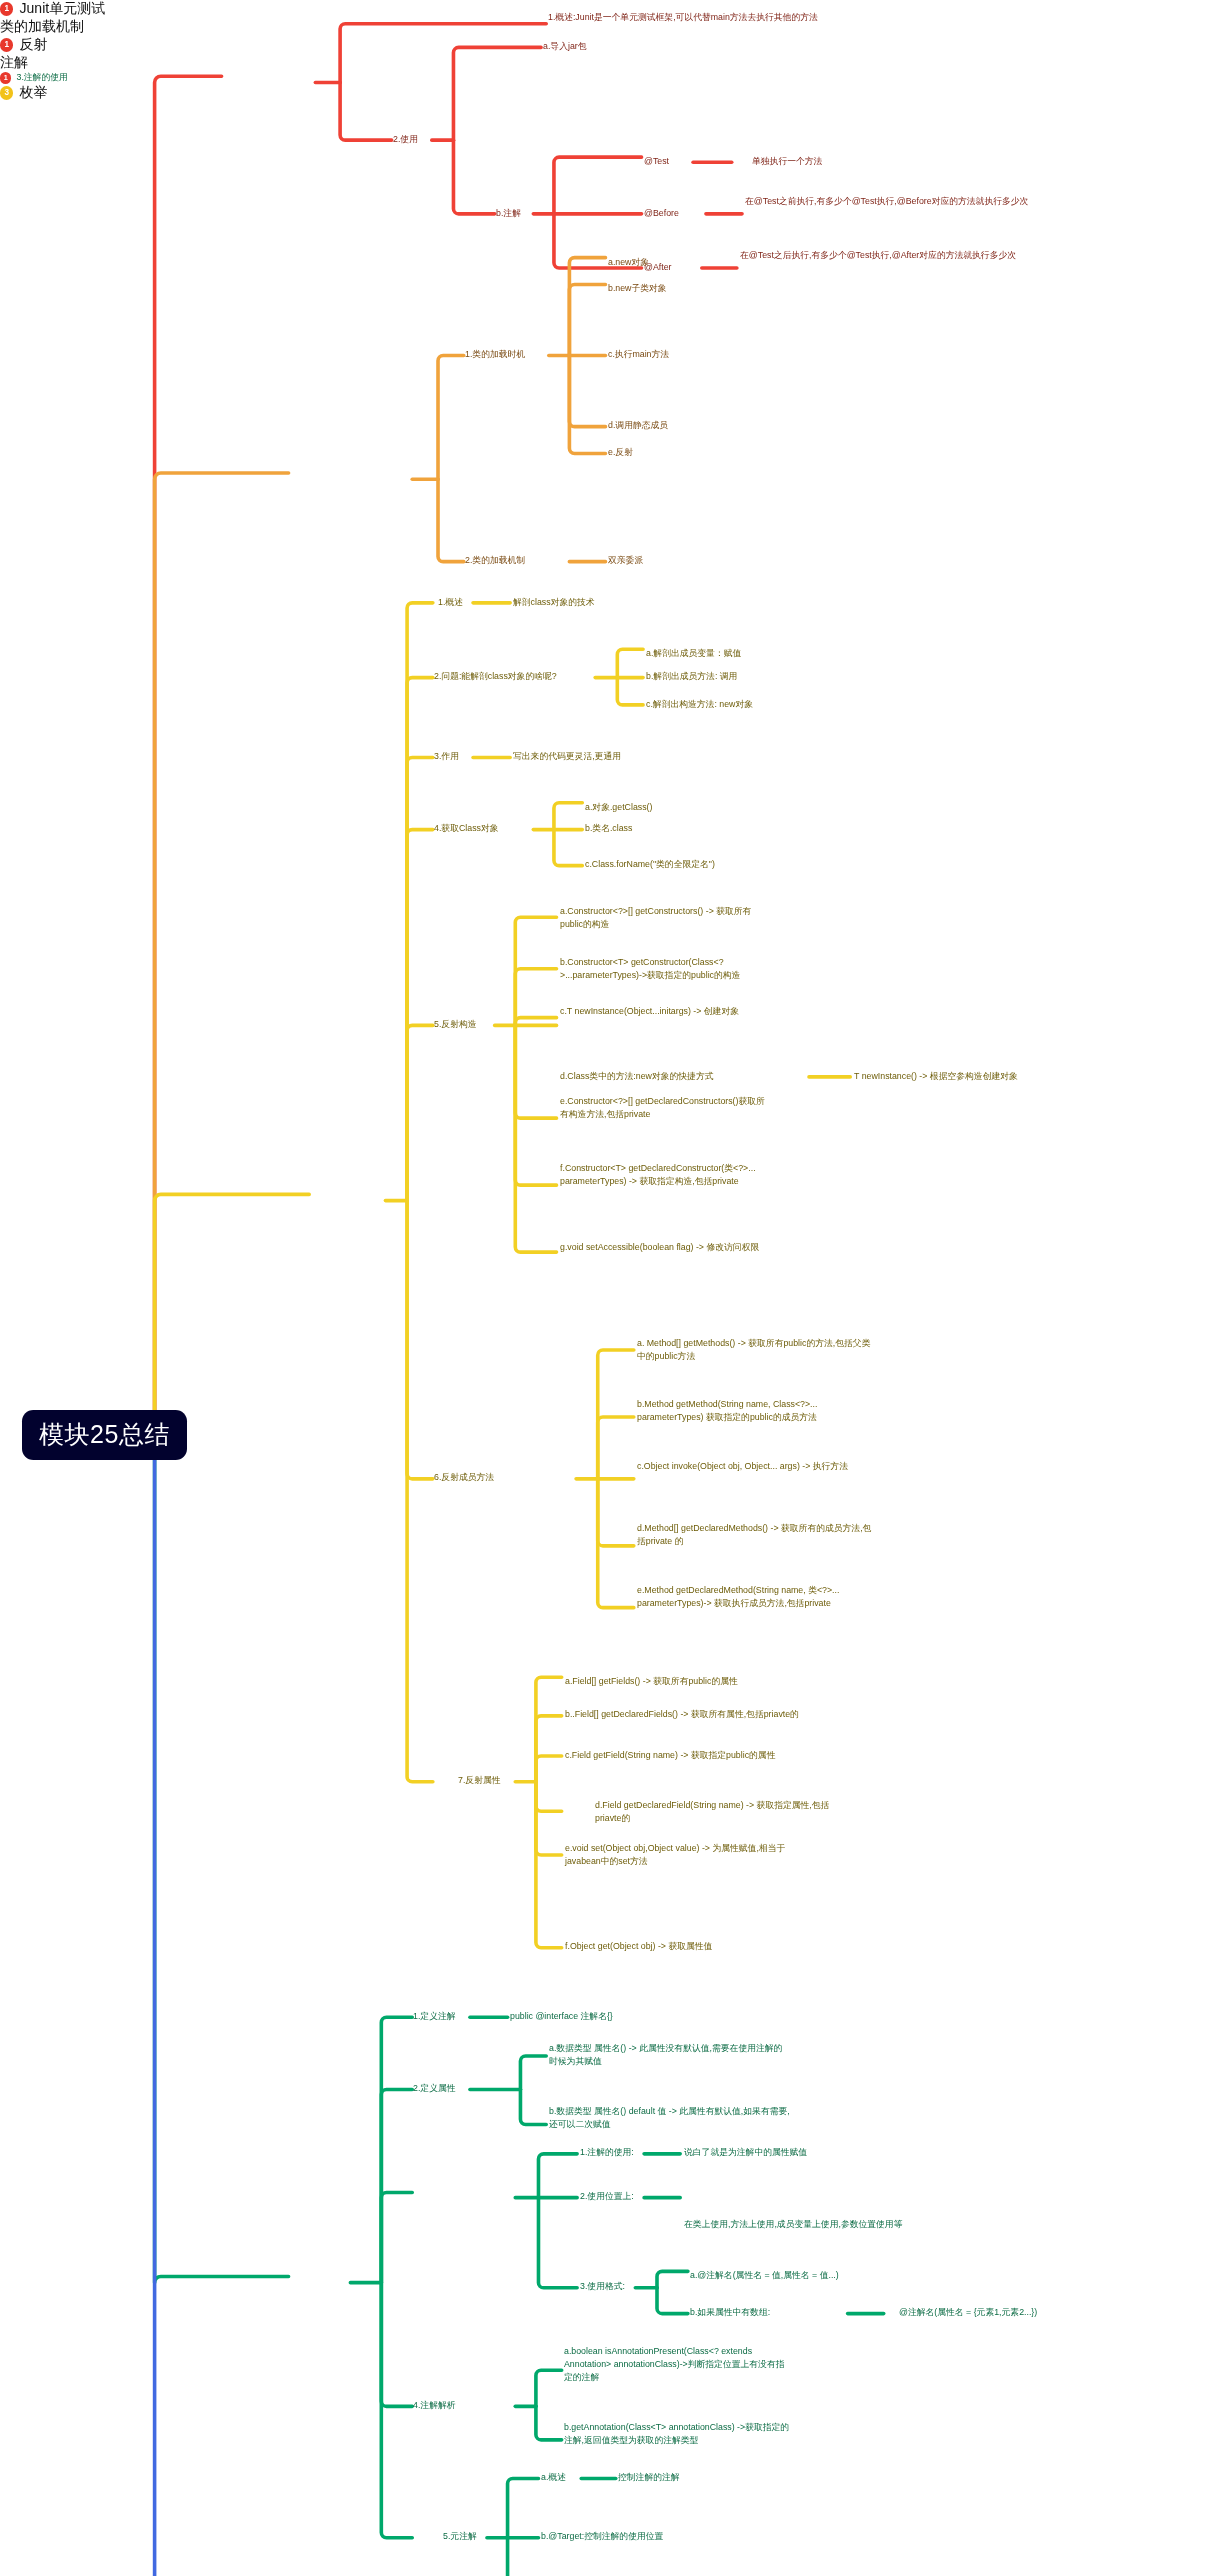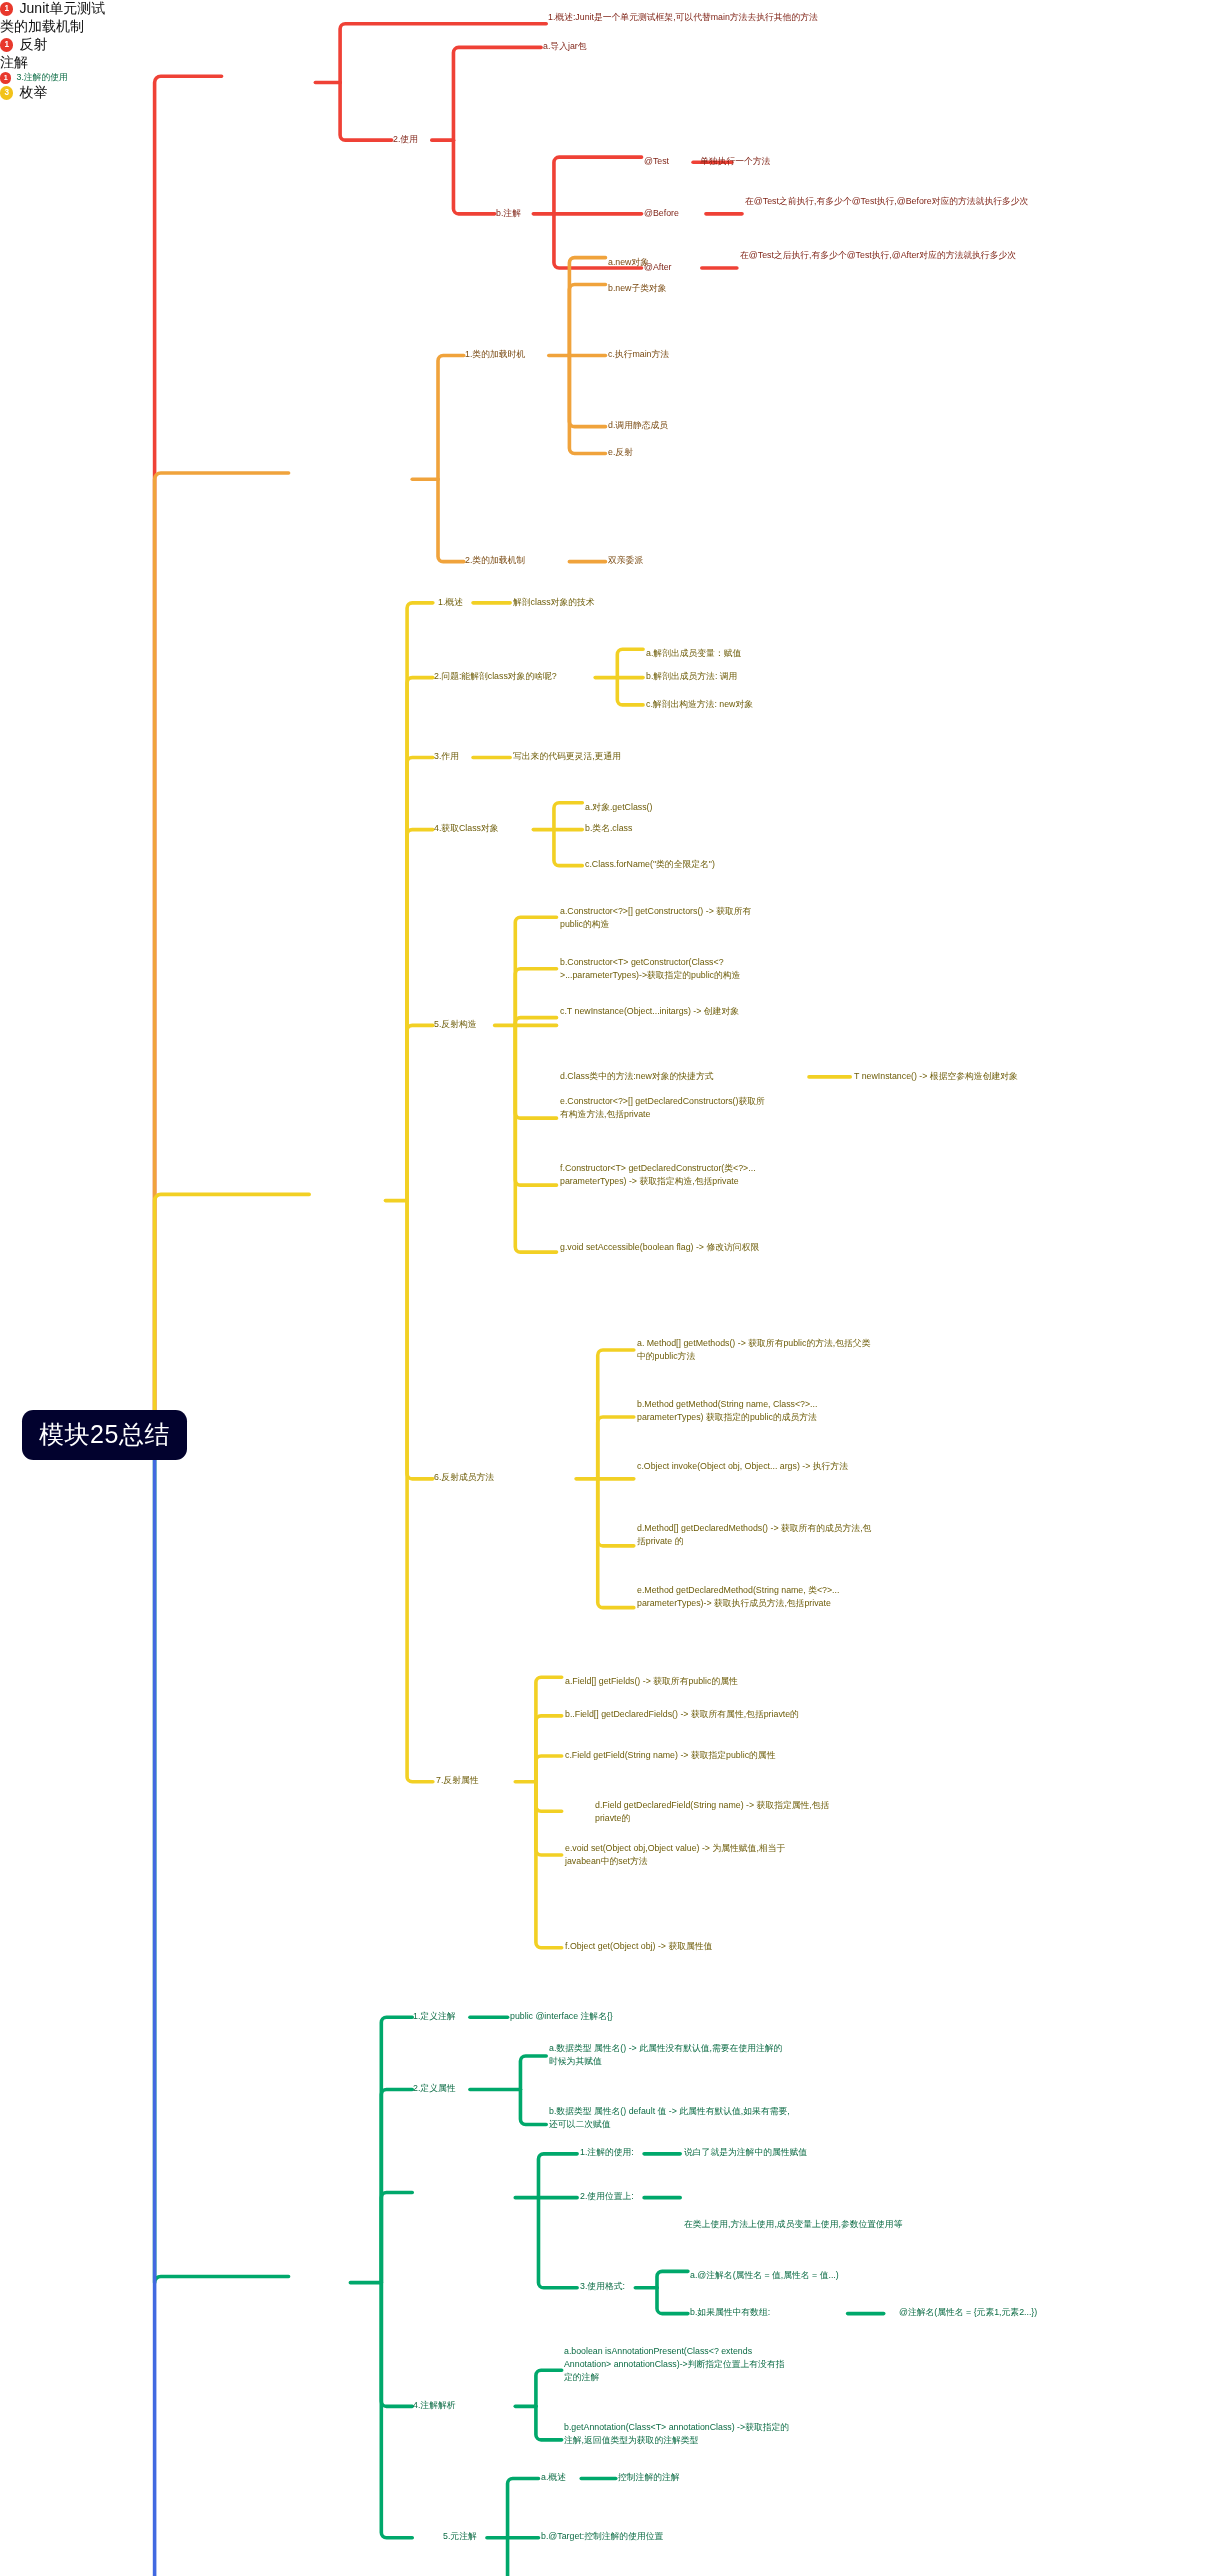--- a/index.html
+++ b/index.html
@@ -235,21 +235,21 @@
 
   <div class="node c-red" style="left:548px;top:11.3px;width:319px;">1.概述:Junit是一个单元测试框架,可以代替main方法去执行其他的方法</div>
 
   <div class="node c-red nowrap" style="left:393px;top:133px;">2.使用</div>
 
   <div class="node c-red nowrap" style="left:543px;top:40px;">a.导入jar包</div>
 
   <div class="node c-red nowrap" style="left:496px;top:207px;">b.注解</div>
 
   <div class="node c-red nowrap" style="left:644px;top:155px;">@Test</div>
-  <div class="node c-red nowrap" style="left:700px;top:155px;">单独执行一个方法</div>
+  <div class="node c-red nowrap" style="left:752px;top:155px;">单独执行一个方法</div>
 
   <div class="node c-red nowrap" style="left:644px;top:207px;">@Before</div>
   <div class="node c-red" style="left:745px;top:195px;width:330px;">在@Test之前执行,有多少个@Test执行,@Before对应的方法就执行多少次</div>
 
   <div class="node c-red nowrap" style="left:644px;top:261px;">@After</div>
   <div class="node c-red" style="left:740px;top:249px;width:330px;">在@Test之后执行,有多少个@Test执行,@After对应的方法就执行多少次</div>
 
   <div class="lvl1" style="left:290px;top:466px;">
     <span>类的加载机制</span>
   </div>
@@ -296,21 +296,21 @@
   <div class="node c-yellow" style="left:560px;top:1162px;width:206px;">f.Constructor&lt;T&gt; getDeclaredConstructor(类&lt;?&gt;... parameterTypes)  -&gt; 获取指定构造,包括private</div>
   <div class="node c-yellow" style="left:560px;top:1241px;width:206px;">g.void setAccessible(boolean flag)  -&gt; 修改访问权限</div>
 
   <div class="node c-yellow nowrap" style="left:434px;top:1471px;">6.反射成员方法</div>
   <div class="node c-yellow" style="left:637px;top:1337px;width:242px;">a. Method[] getMethods() -&gt; 获取所有public的方法,包括父类中的public方法</div>
   <div class="node c-yellow" style="left:637px;top:1398px;width:242px;">b.Method getMethod(String name, Class&lt;?&gt;... parameterTypes) 获取指定的public的成员方法</div>
   <div class="node c-yellow" style="left:637px;top:1460px;width:242px;">c.Object invoke(Object obj, Object... args)  -&gt; 执行方法</div>
   <div class="node c-yellow" style="left:637px;top:1522px;width:242px;">d.Method[] getDeclaredMethods()   -&gt; 获取所有的成员方法,包括private 的</div>
   <div class="node c-yellow" style="left:637px;top:1584px;width:242px;">e.Method getDeclaredMethod(String name, 类&lt;?&gt;... parameterTypes)-&gt; 获取执行成员方法,包括private</div>
 
-  <div class="node c-yellow nowrap" style="left:436px;top:1774px;">7.反射属性</div>
+  <div class="node c-yellow nowrap" style="left:458px;top:1774px;">7.反射属性</div>
   <div class="node c-yellow" style="left:565px;top:1675px;width:242px;">a.Field[] getFields() -&gt; 获取所有public的属性</div>
   <div class="node c-yellow" style="left:565px;top:1708px;width:242px;">b..Field[] getDeclaredFields()  -&gt; 获取所有属性,包括priavte的</div>
   <div class="node c-yellow" style="left:565px;top:1749px;width:242px;">c.Field getField(String name) -&gt; 获取指定public的属性</div>
   <div class="node c-yellow" style="left:595px;top:1799px;width:242px;">d.Field getDeclaredField(String name)  -&gt; 获取指定属性,包括priavte的</div>
   <div class="node c-yellow" style="left:565px;top:1842px;width:242px;">e.void set(Object obj,Object value) -&gt; 为属性赋值,相当于javabean中的set方法</div>
   <div class="node c-yellow nowrap" style="left:565px;top:1940px;">f.Object get(Object obj) -&gt; 获取属性值</div>
 
   <div class="lvl1" style="left:290px;top:2269px;">
     <span>注解</span>
   </div>

